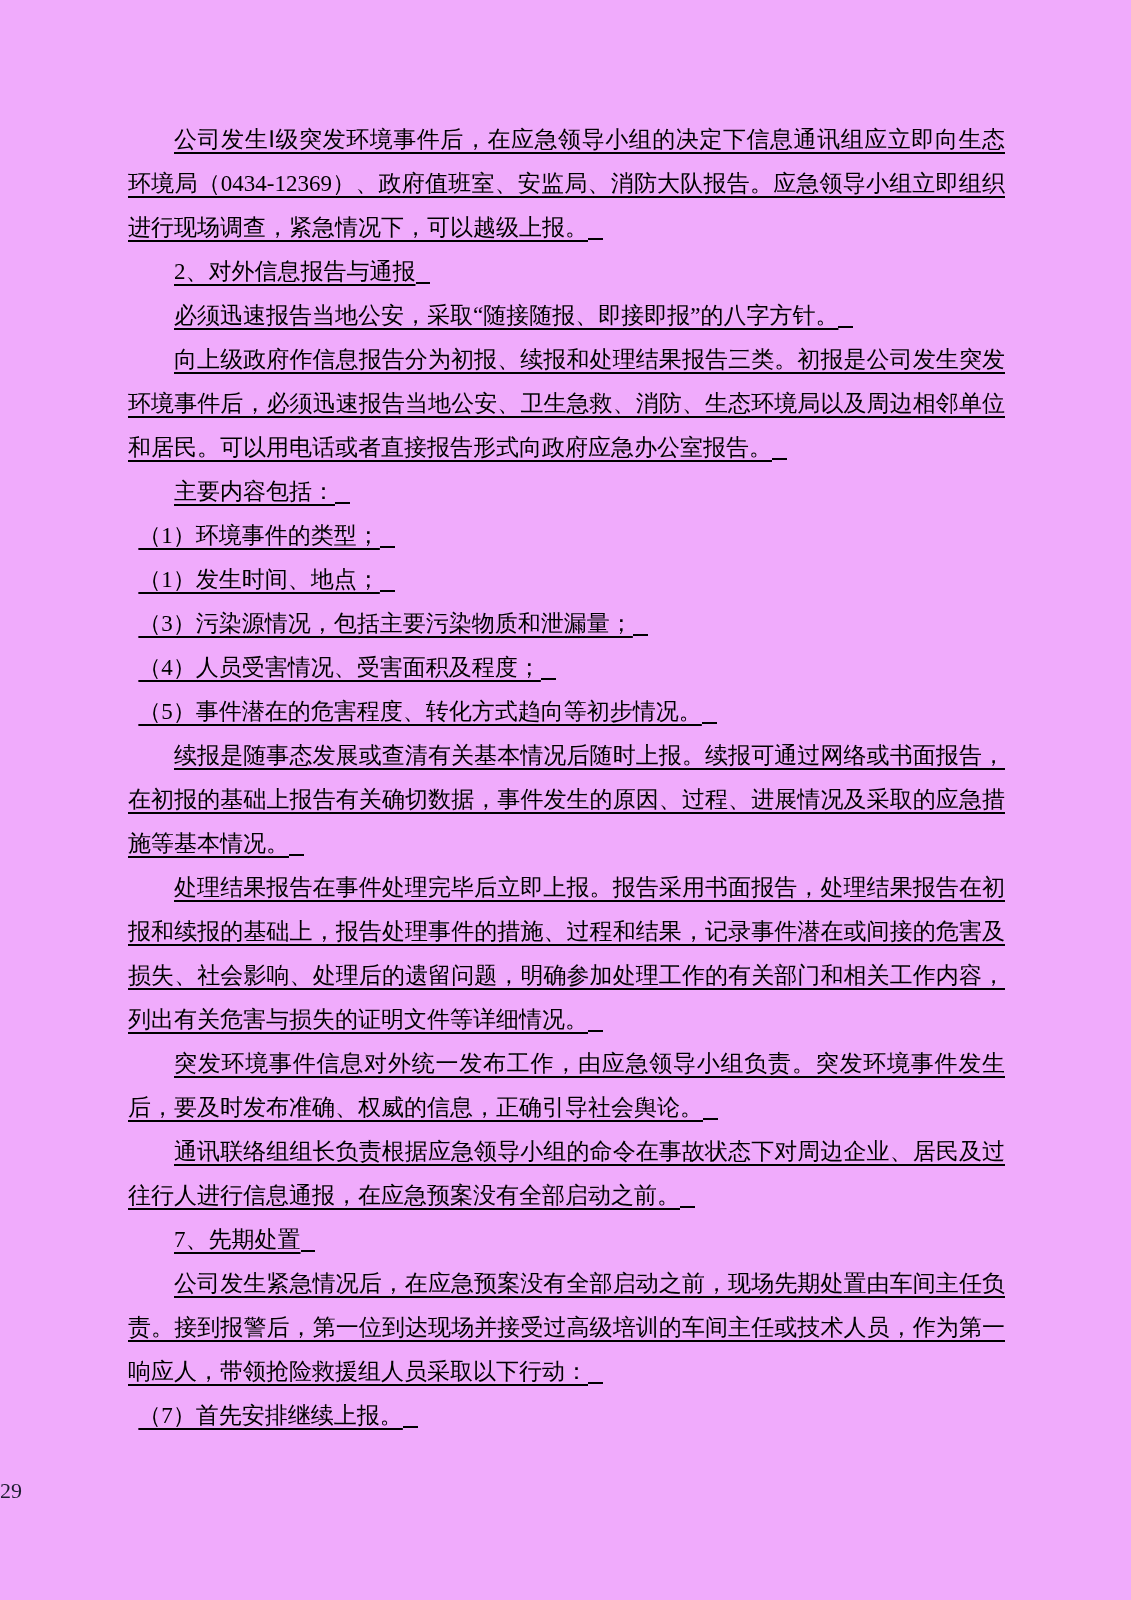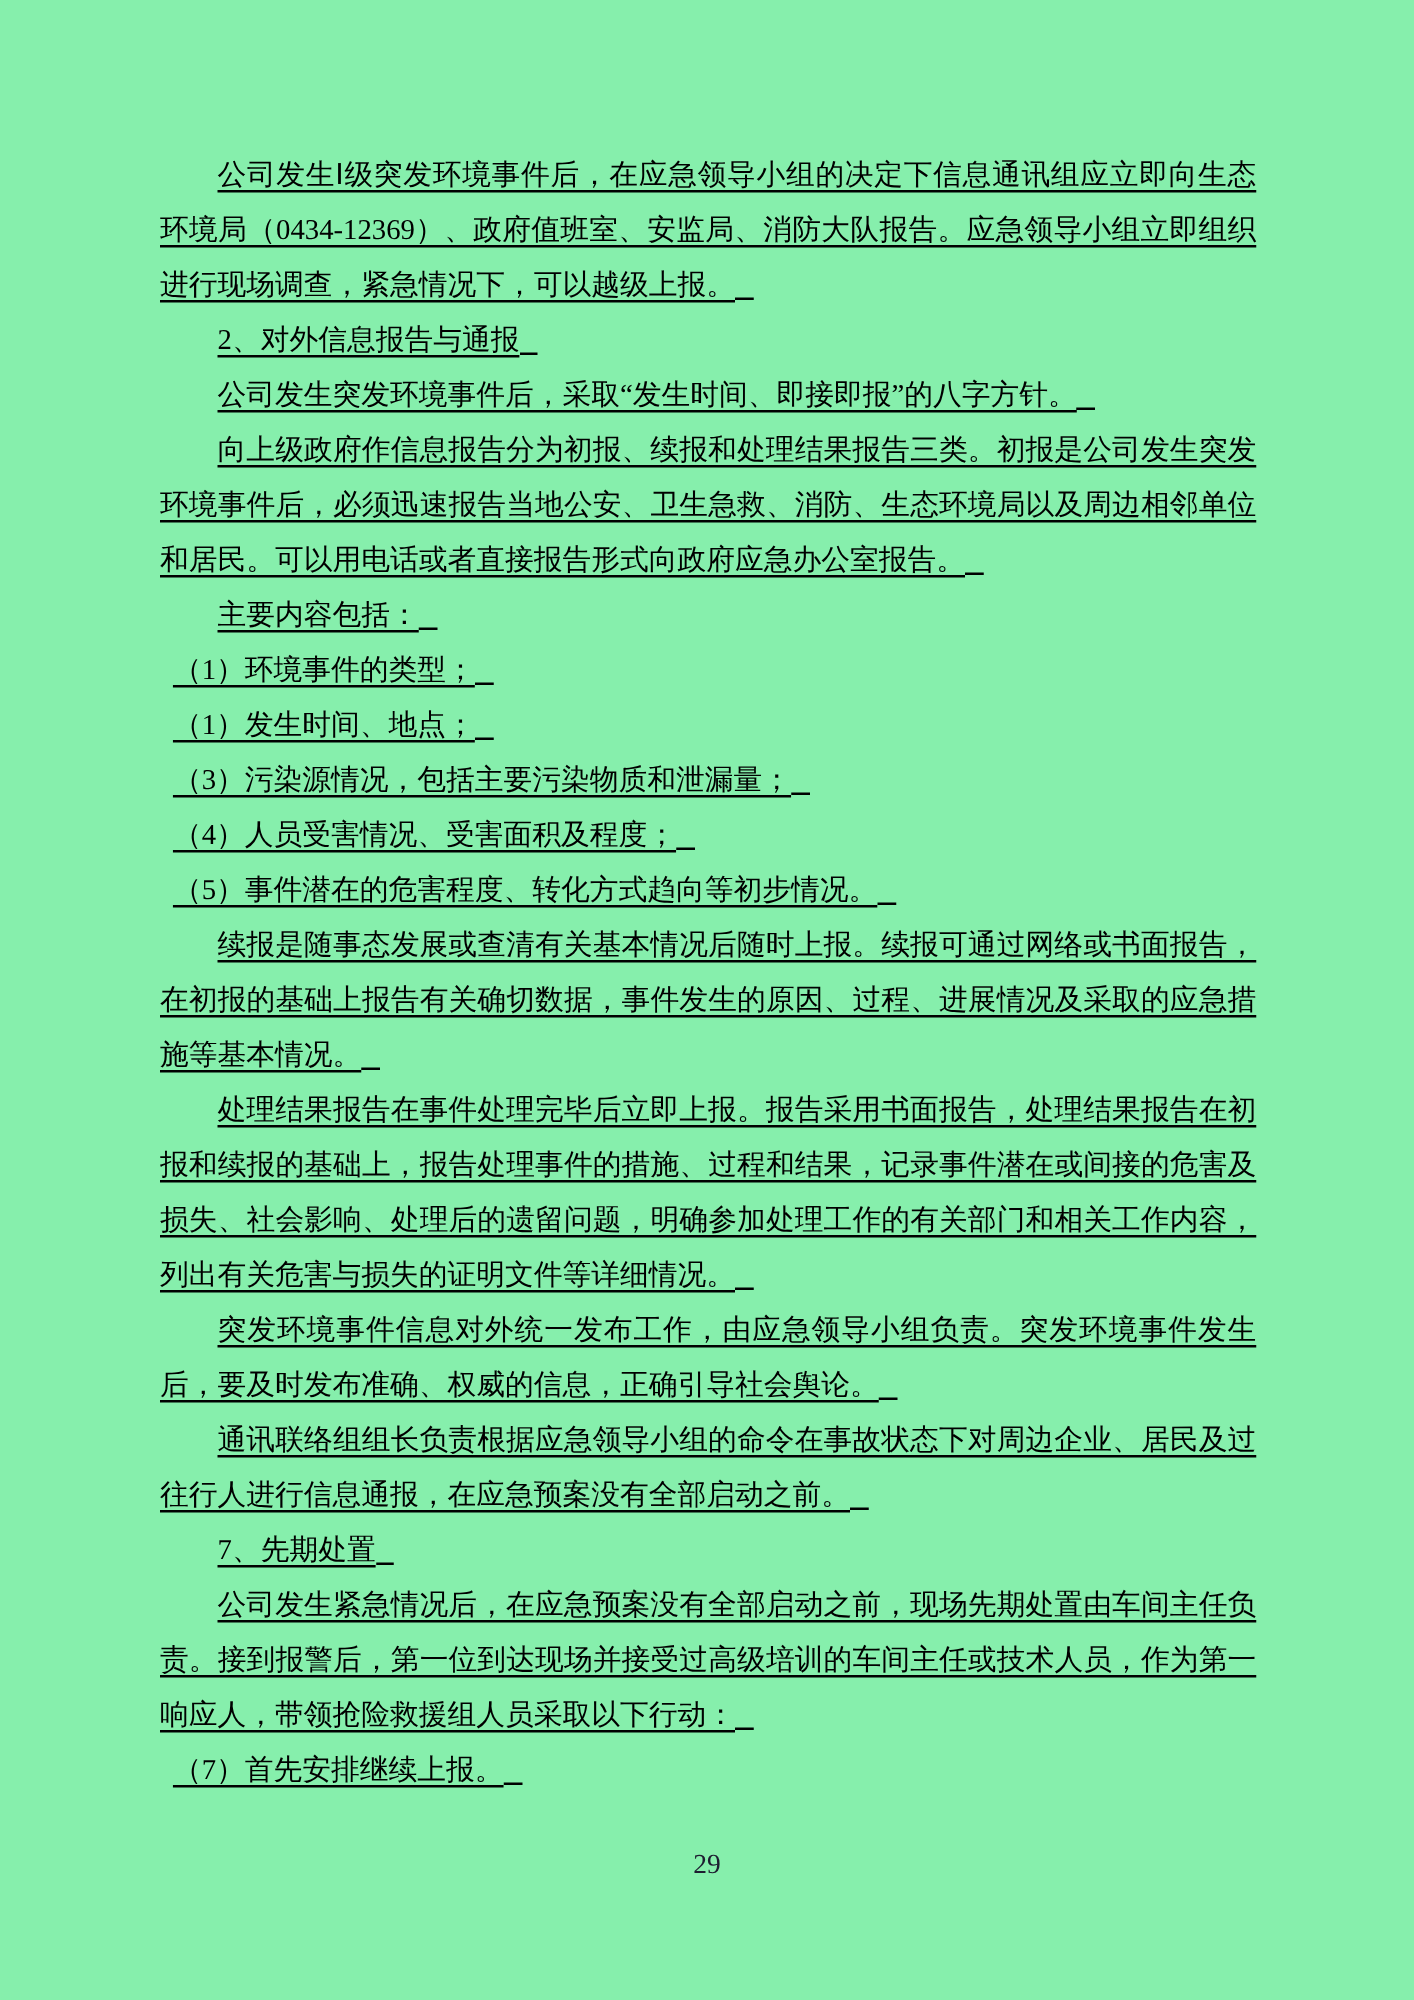--- a/index.html
+++ b/index.html
@@ -8,21 +8,21 @@
     width: 1131px;
     height: 1600px;
     background: #ffffff;
     position: relative;
     overflow: hidden;
     font-family: "Liberation Serif", serif;
   }
   .page {
     position: absolute;
     inset: 0;
-    background: #86efac;
+    background: #f0abfc;
   }
   .content {
     position: absolute;
     left: 128px;
     top: 118px;
     width: 877px;
     font-size: 23px;
     line-height: 44px;
     color: #000000;
     text-align: justify;
@@ -41,38 +41,37 @@
     width: 0.65em;
     height: 0.5em;
     border-bottom: 2px solid #000;
     margin-bottom: -5px;
   }
   .page-number {
     position: absolute;
     top: 1478px;
     left: 0;
     width: 100%;
-    text-align: center;
     font-family: "Liberation Serif", serif;
     font-size: 22px;
     color: #1d1d30;
   }
 </style>
 </head>
 <body>
 
 <div class="page">
 
   <div class="content">
 
     <p class="para body-para"><span class="txt">公司发生Ⅰ级突发环境事件后，在应急领导小组的决定下信息通讯组应立即向生态环境局（0434-12369）、政府值班室、安监局、消防大队报告。应急领导小组立即组织进行现场调查，紧急情况下，可以越级上报。</span><span class="tail"></span></p>
 
     <p class="para heading-para"><span class="txt">2、对外信息报告与通报</span><span class="tail"></span></p>
 
-    <p class="para body-para"><span class="txt">公司发生突发环境事件后，采取“发生时间、即接即报”的八字方针。</span><span class="tail"></span></p>
+    <p class="para body-para"><span class="txt">必须迅速报告当地公安，采取“随接随报、即接即报”的八字方针。</span><span class="tail"></span></p>
 
     <p class="para body-para"><span class="txt">向上级政府作信息报告分为初报、续报和处理结果报告三类。初报是公司发生突发环境事件后，必须迅速报告当地公安、卫生急救、消防、生态环境局以及周边相邻单位和居民。可以用电话或者直接报告形式向政府应急办公室报告。</span><span class="tail"></span></p>
 
     <p class="para body-para"><span class="txt">主要内容包括：</span><span class="tail"></span></p>
 
     <p class="para item-para"><span class="txt">（1）环境事件的类型；</span><span class="tail"></span></p>
 
     <p class="para item-para"><span class="txt">（1）发生时间、地点；</span><span class="tail"></span></p>
 
     <p class="para item-para"><span class="txt">（3）污染源情况，包括主要污染物质和泄漏量；</span><span class="tail"></span></p>

